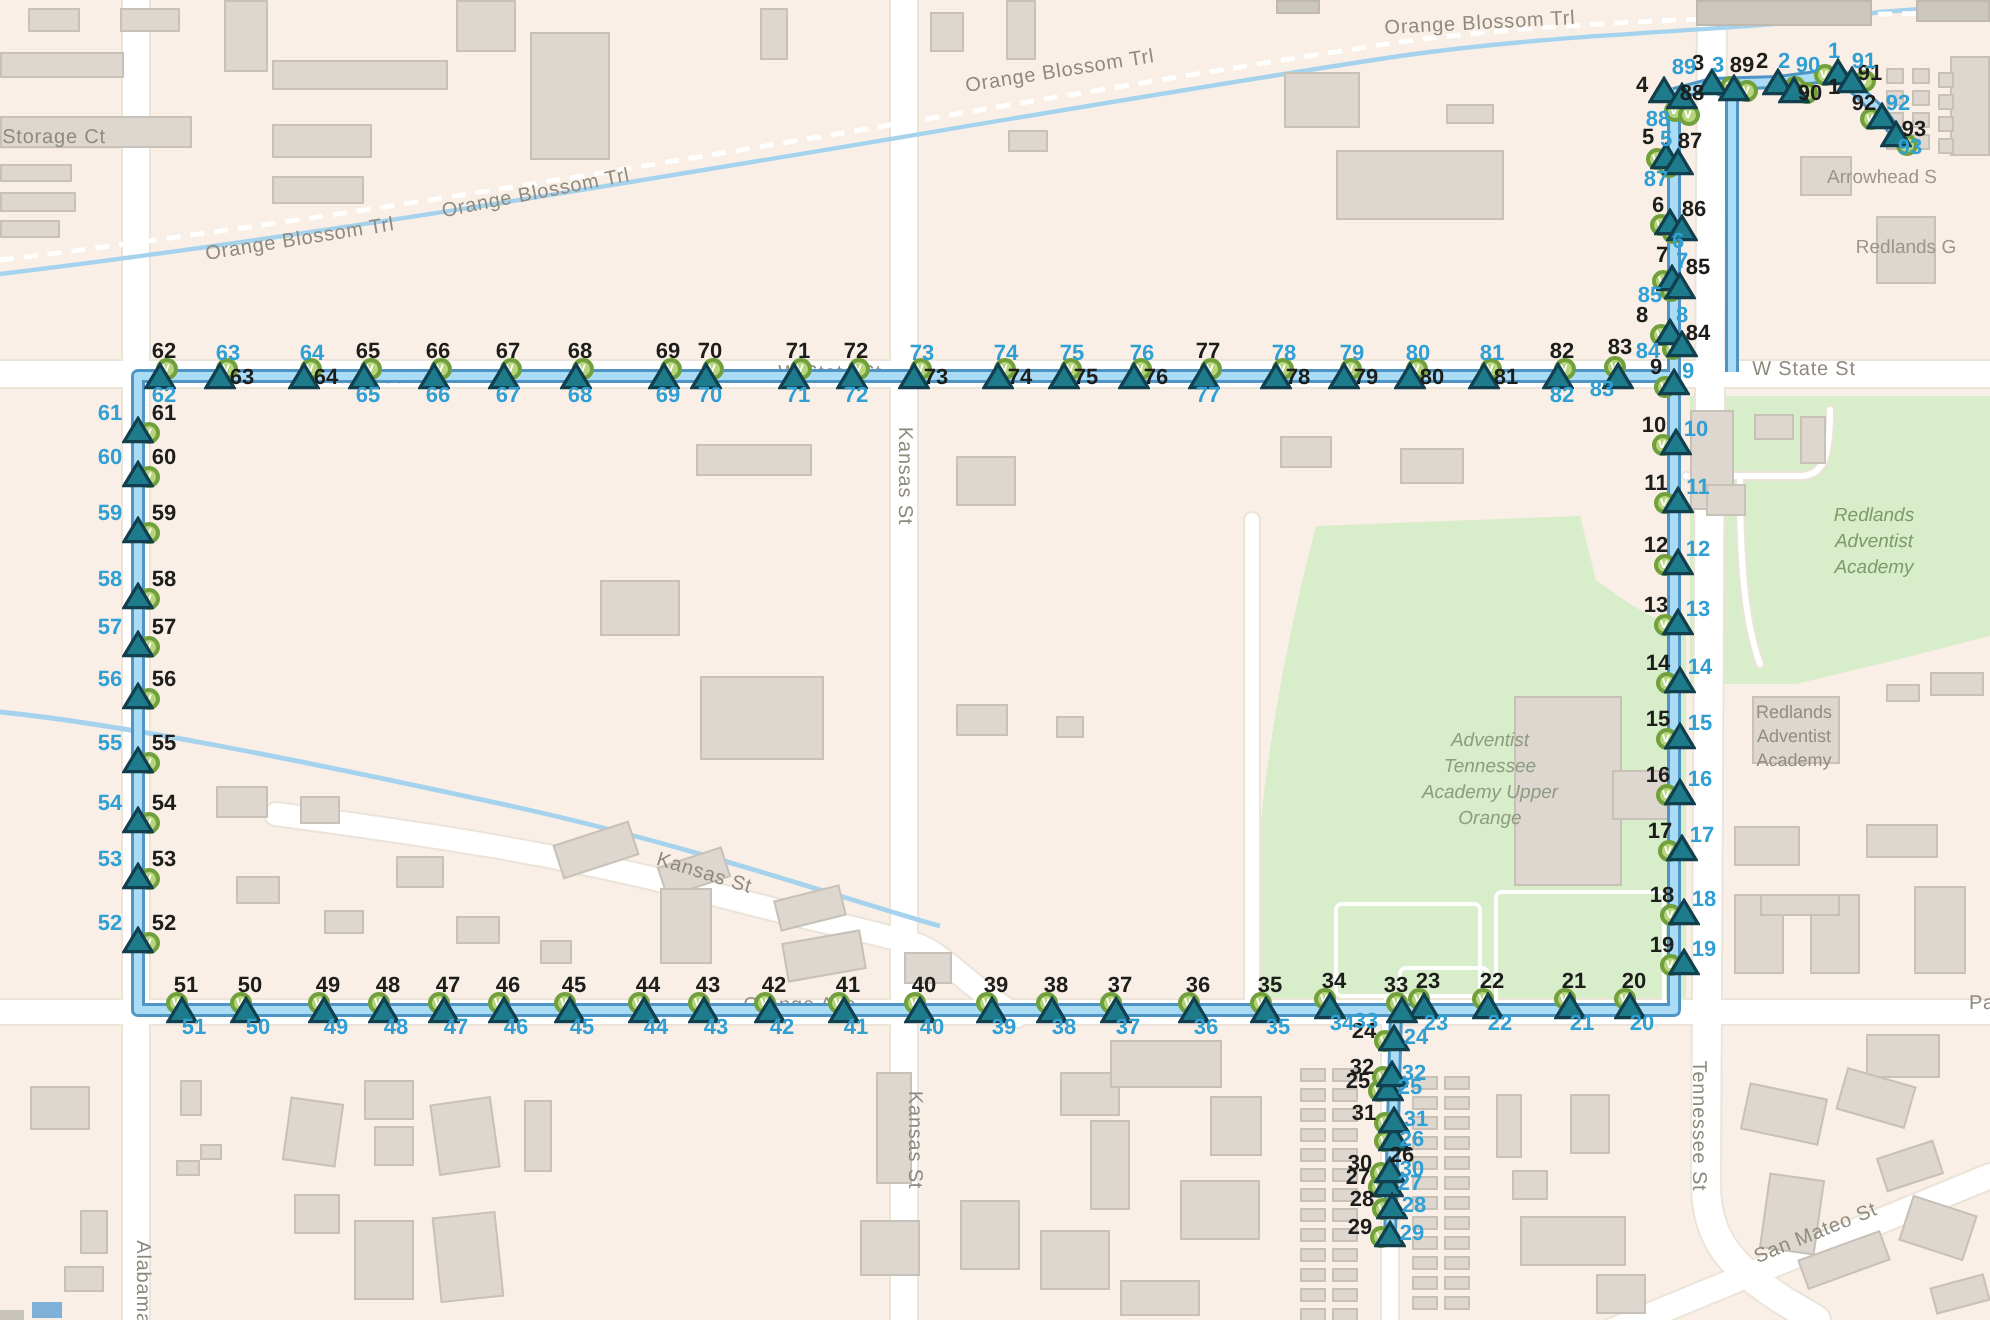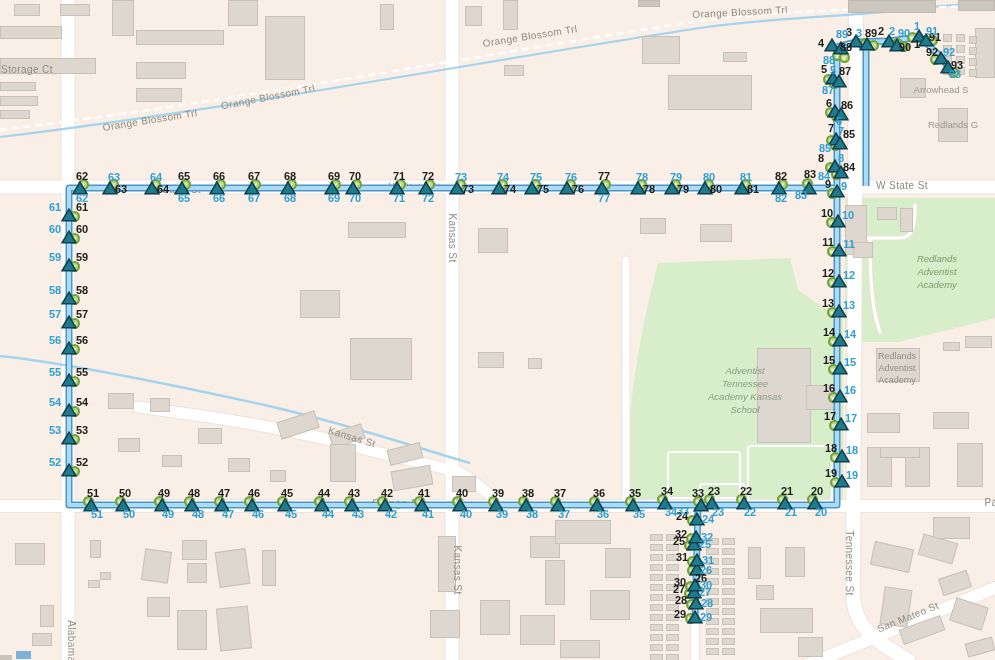--- a/index.html
+++ b/index.html
@@ -241,22 +241,22 @@
       <div class="street-label" style="left: 352px; top: 437px; transform: translate(-50%, -50%) rotate(17deg);">Kansas St</div>
       <div class="street-label" style="left: 457px; top: 570px; transform: translate(-50%, -50%) rotate(90deg);">Kansas St</div>
       <div class="street-label" style="left: 849px; top: 563px; transform: translate(-50%, -50%) rotate(90deg);">Tennessee St</div>
       <div class="street-label" style="left: 71px; top: 648px; transform: translate(-50%, -50%) rotate(90deg);">Alabama St</div>
       <div class="street-label" style="left: 400px; top: 503px; transform: translate(-50%, -50%) rotate(0deg);">Orange Ave</div>
       <div class="street-label" style="left: 908px; top: 617px; transform: translate(-50%, -50%) rotate(-22deg);">San Mateo St</div>
       <div class="street-label" style="left: 991px; top: 502px; transform: translate(-50%, -50%) rotate(0deg);">Pa</div>
       <div class="place-label" style="left: 745px; top: 390px; transform: translate(-50%, -50%);">
         <div>Adventist</div>
         <div>Tennessee</div>
-        <div>Academy Kansas</div>
-        <div>School</div>
+        <div>Academy Upper</div>
+        <div>Orange</div>
       </div>
       <div class="place-label green" style="left: 937px; top: 271px; transform: translate(-50%, -50%);">
         <div>Redlands</div>
         <div>Adventist</div>
         <div>Academy</div>
       </div>
       <div class="place-label gray" style="left: 897px; top: 368px; transform: translate(-50%, -50%);">
         <div>Redlands</div>
         <div>Adventist</div>
         <div>Academy</div>

